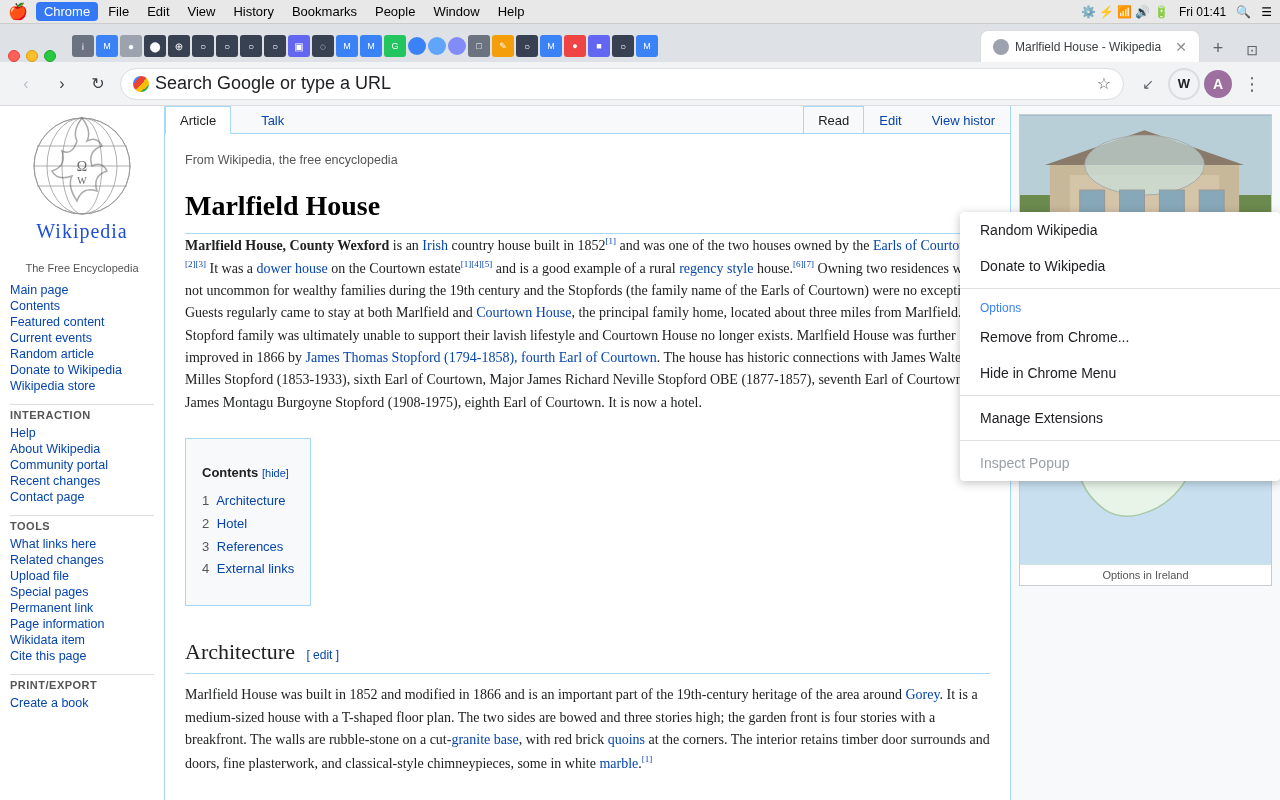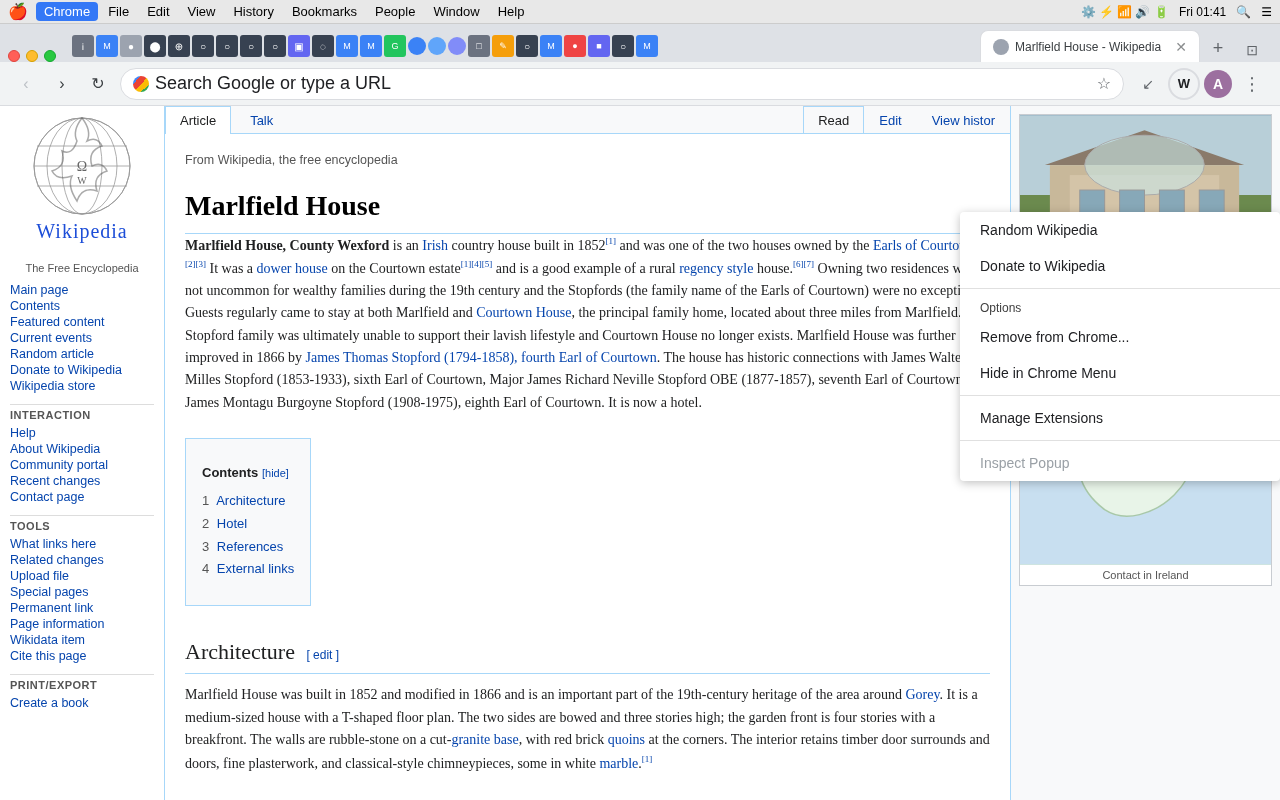--- a/index.html
+++ b/index.html
@@ -195,21 +195,21 @@
       flex: 1;
       overflow-y: auto;
       position: relative;
     }
 
     
     .article-tabs {
       display: flex;
       border-bottom: 1px solid #a7d7f9;
       padding: 0 0 0 0;
-      gap: 4px;
+      gap: 15px;
       background: #f8f9fa;
     }
     .article-tab {
       padding: 6px 14px;
       font-size: 13px;
       color: #0645ad;
       cursor: pointer;
       border: 1px solid transparent;
       border-bottom: none;
       text-decoration: none;
@@ -350,21 +350,21 @@
       color: #202124;
     }
     .ext-popup-divider {
       height: 1px;
       background: #e0e0e0;
       margin: 4px 0;
     }
     .ext-popup-section-label {
       padding: 8px 20px 4px;
       font-size: 12px;
-      color: #404040;
+      color: #3b82f6;
     }
     .ext-popup-item.disabled {
       color: #9aa0a6;
       cursor: default;
     }
 
     
     .browser-window {
       position: relative;
     }
@@ -645,21 +645,21 @@
 
             <path d="M80,30 Q95,20 115,25 Q130,22 140,30 Q160,35 165,55 Q175,70 170,90 Q180,110 175,130 Q185,150 178,170 Q170,195 155,210 Q140,225 120,230 Q100,235 85,225 Q65,210 60,190 Q50,170 55,150 Q45,130 50,110 Q48,90 55,70 Q60,50 80,30Z" fill="#e8f4e8" stroke="#a8c8a8" stroke-width="1.5"></path>
 
             <path d="M110,40 Q125,35 138,45 Q145,58 135,68 Q120,72 108,65 Q100,55 110,40Z" fill="#d8ecd8" stroke="#a8c8a8" stroke-width="1"></path>
 
             <circle cx="172" cy="175" r="5" fill="#cc2222" stroke="#fff" stroke-width="1.5"></circle>
 
             <text x="95" y="140" fill="#aaa" font-size="10" text-anchor="middle">Ireland</text>
           </svg>
         </div>
-        <div class="image-caption">Contact in Ireland</div>
+        <div class="image-caption">Options in Ireland</div>
       </div>
     </div>
 
     <div style="position:absolute; top:0; right:0; width:320px;">
       <div class="ext-popup">
         <div class="ext-popup-item">Random Wikipedia</div>
         <div class="ext-popup-item">Donate to Wikipedia</div>
         <div class="ext-popup-divider"></div>
         <div class="ext-popup-section-label">Options</div>
         <div class="ext-popup-item">Remove from Chrome...</div>

